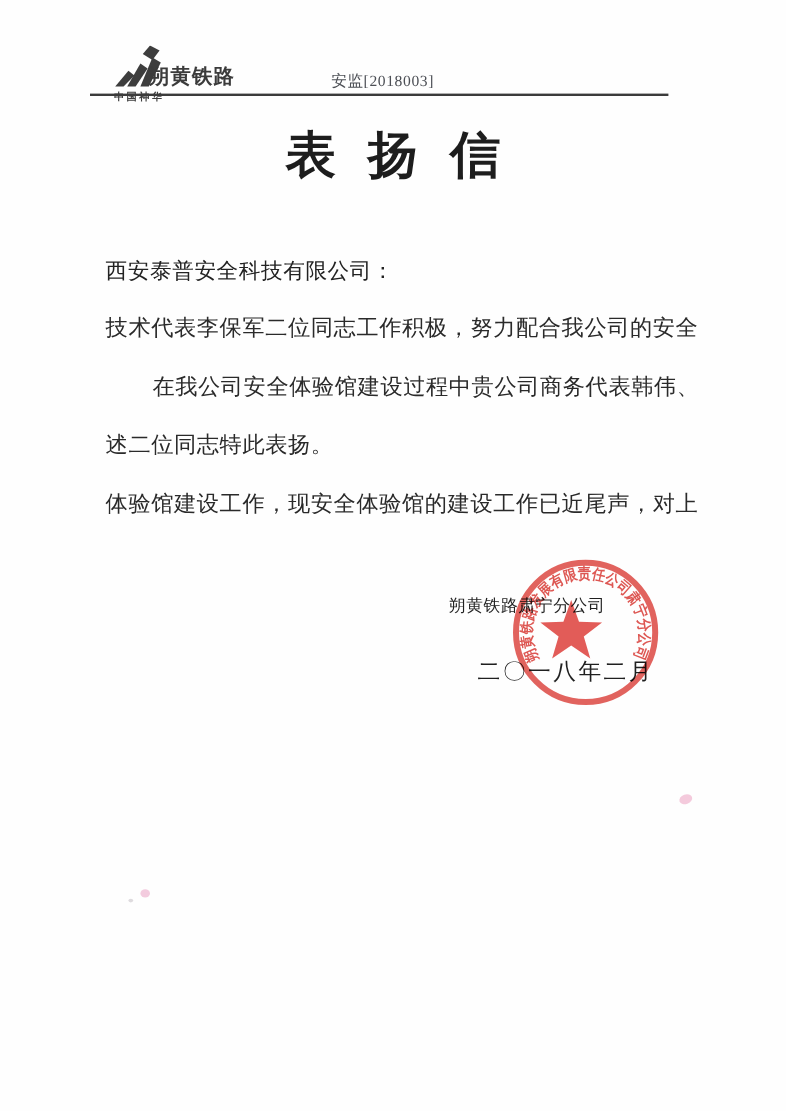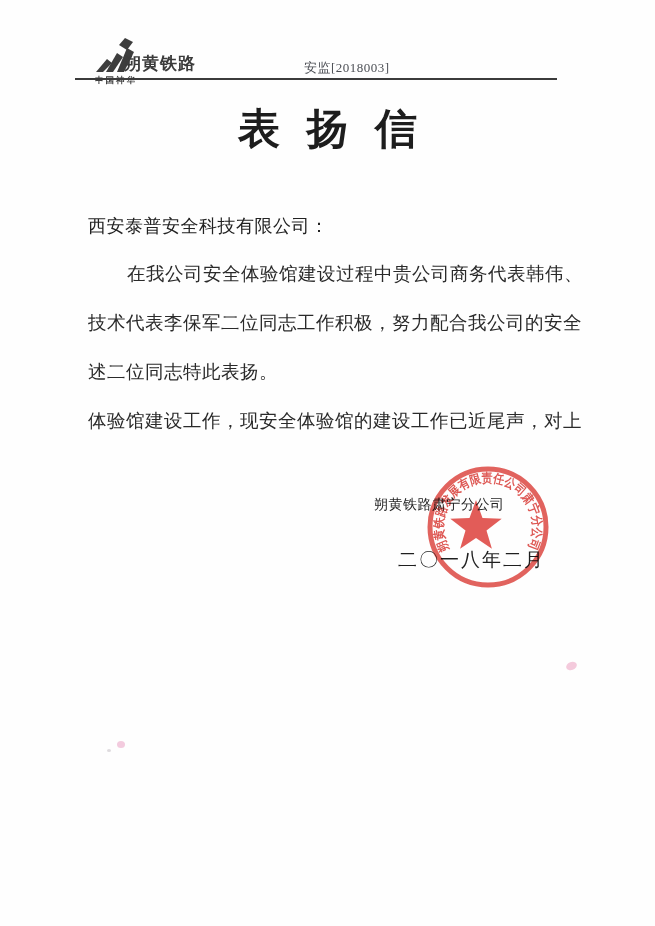--- a/index.html
+++ b/index.html
@@ -16,21 +16,21 @@
   
   .logo-svg { position: absolute; left: 91px; top: 38px; }
   .brand {
     position: absolute; left: 124px; top: 52px;
     font-family: "Liberation Sans", sans-serif;
     font-weight: 700; font-size: 17px; letter-spacing: 1px;
     color: #3b3b3b;
     text-align: right;
   }
   .doc-number {
-    position: absolute; left: 304px; top: 59px;
+    position: absolute; left: 276px; top: 59px;
     font-size: 13px; color: #4c4f55; letter-spacing: 0.5px;
   }
   .header-rule {
     position: absolute; left: 75px; top: 78px;
     width: 482px; height: 2px; background: #3b3b3b;
   }
 
   
   .title {
     position: absolute; left: 0; top: 101px; width: 655px;
@@ -95,22 +95,22 @@
 
   <div class="doc-number">安监[2018003]</div>
 
   <div class="header-rule"></div>
 
   <div class="title">表 扬 信</div>
 
   <div class="addressee">西安泰普安全科技有限公司：</div>
 
   <div class="body-block">
+    <div class="body-line">技术代表李保军二位同志工作积极，努力配合我公司的安全</div>
     <div class="body-line indent">在我公司安全体验馆建设过程中贵公司商务代表韩伟、</div>
-    <div class="body-line">技术代表李保军二位同志工作积极，努力配合我公司的安全</div>
     <div class="body-line">述二位同志特此表扬。</div>
     <div class="body-line">体验馆建设工作，现安全体验馆的建设工作已近尾声，对上</div>
   </div>
 
   <div class="signature">朔黄铁路肃宁分公司</div>
   <div class="sign-date">二〇一八年二月</div>
 
   <svg class="seal-svg" width="164" height="164" viewBox="0 0 164 164">
     <defs>
       <path id="sealArc" d="M 43,104.5 A 45,45 0 1 1 121,104.5" fill="none"></path>

